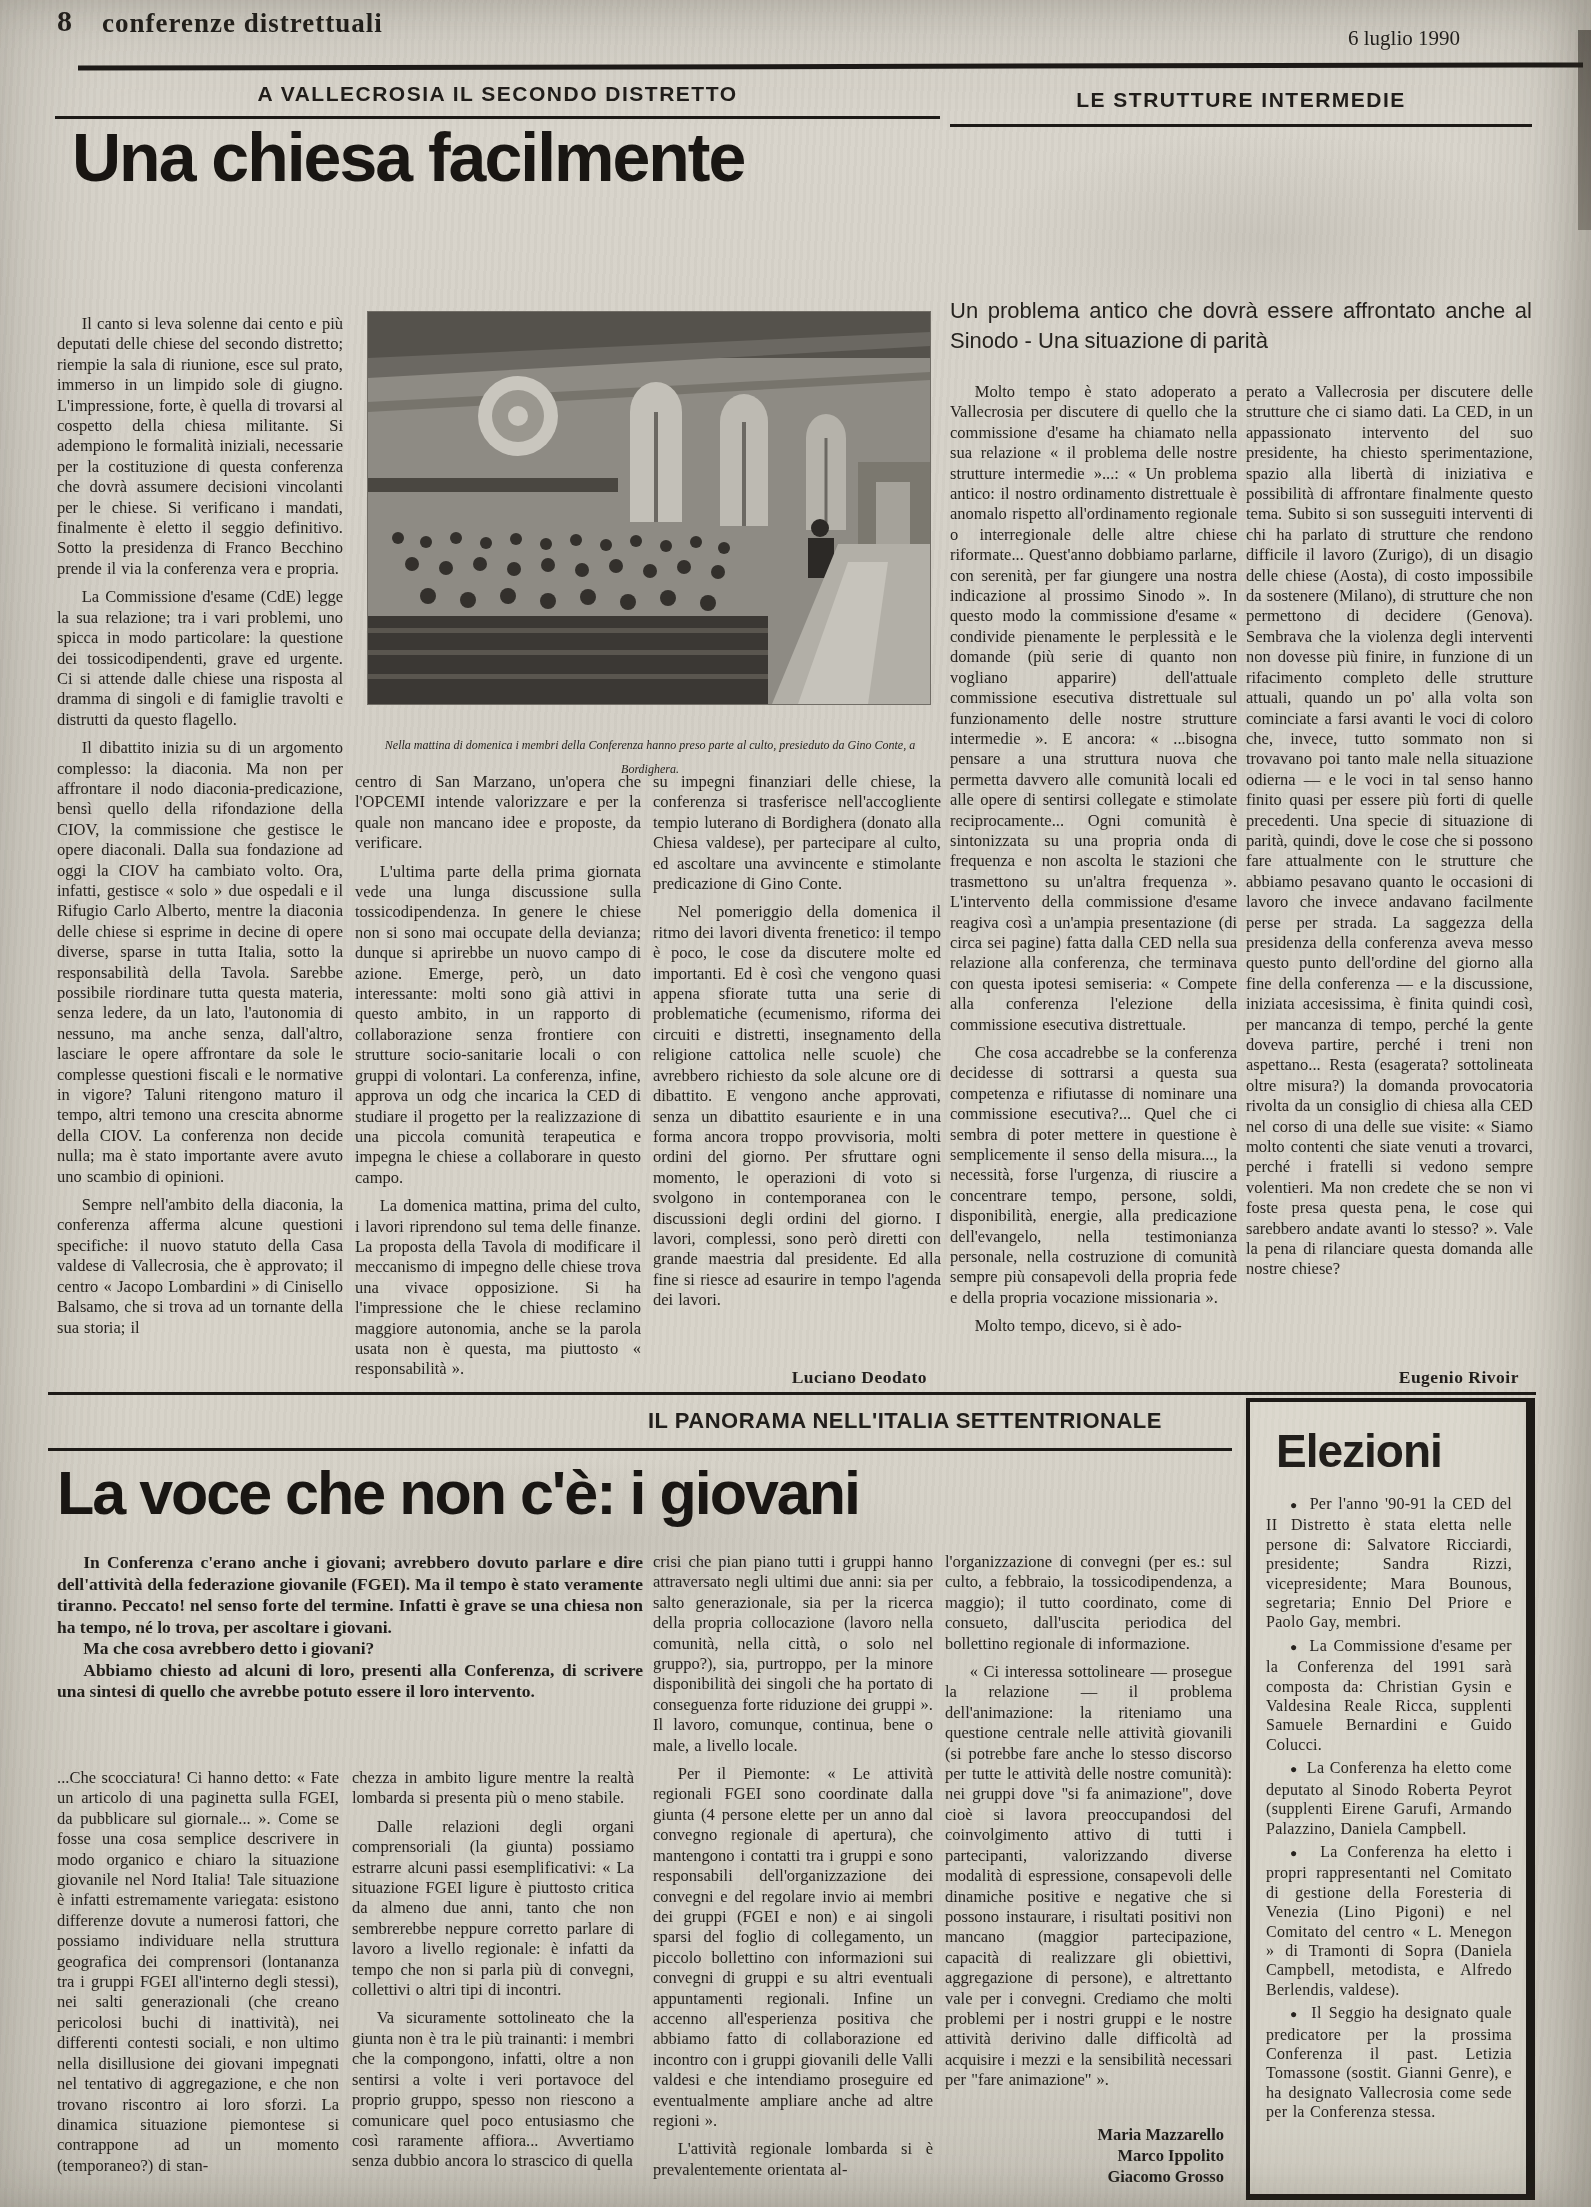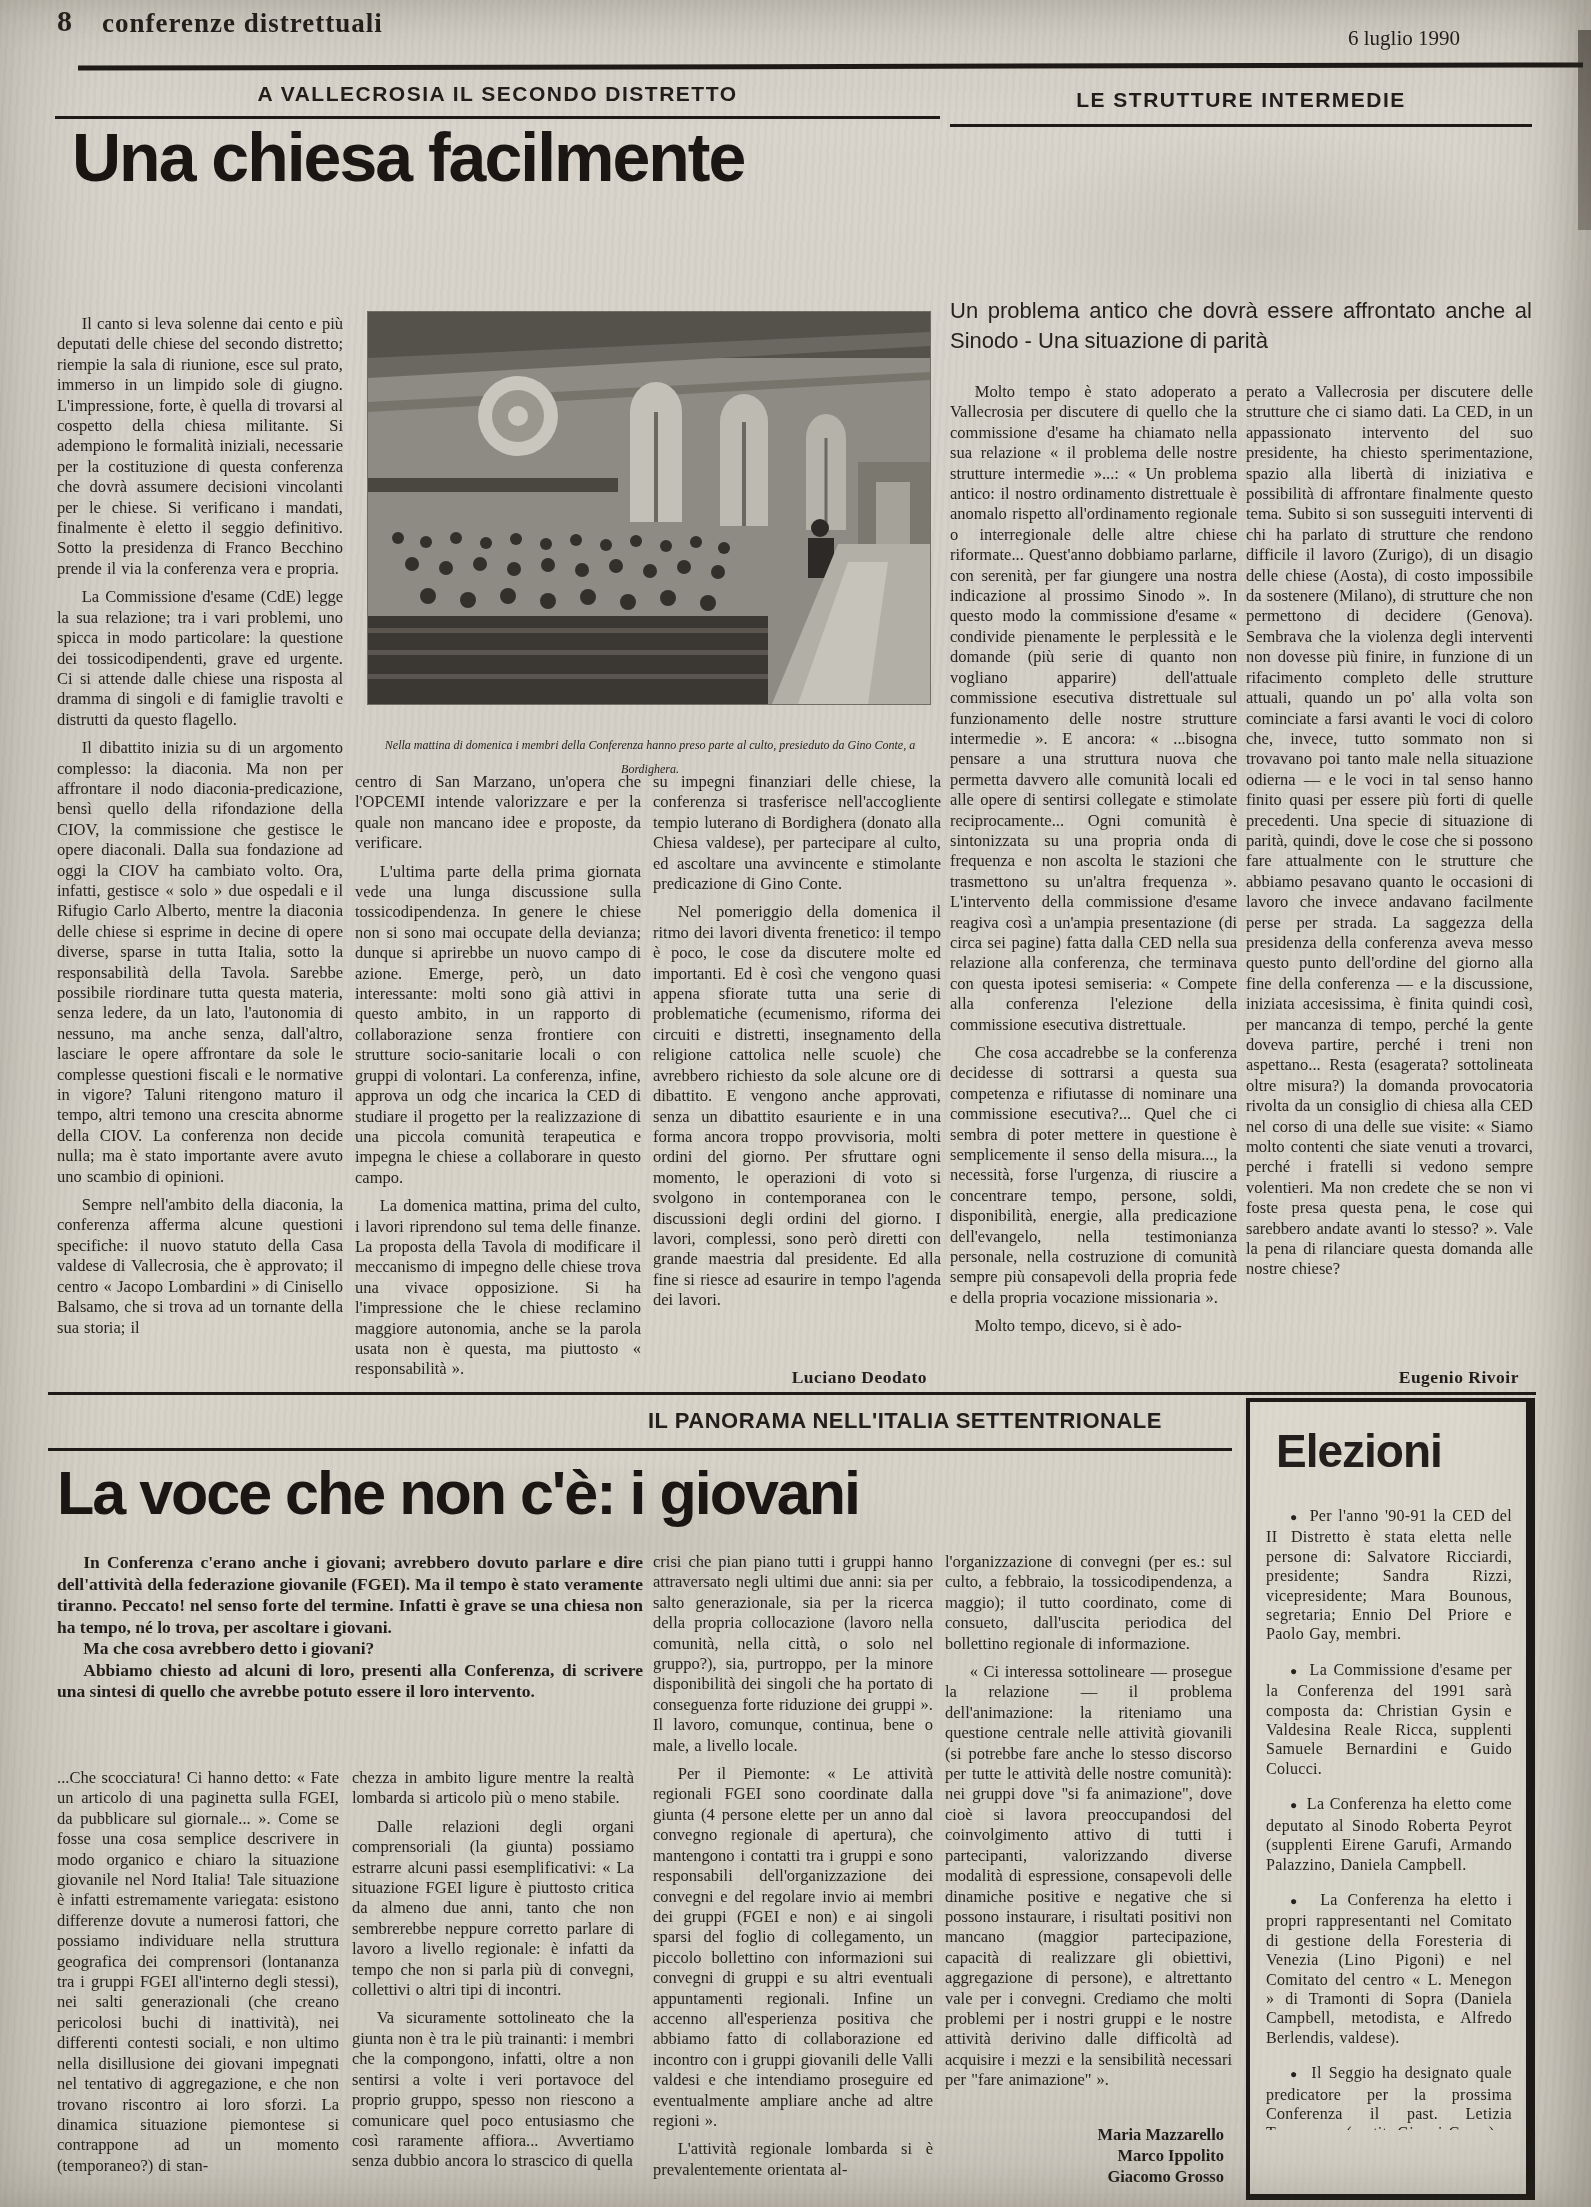--- a/index.html
+++ b/index.html
@@ -27,21 +27,21 @@
   .byline{position:absolute;right:14px;bottom:2px;font-weight:bold;font-size:17.5px;
     letter-spacing:.5px;background:transparent;}
   .caption{font-style:italic;font-size:12px;line-height:24px;text-align:center;color:#26221e;margin-top:19px;}
   .intro{font-weight:bold;font-size:17.5px;line-height:21.5px;text-align:justify;overflow:hidden;}
   .intro p{margin:0;text-indent:1.5em;}
   #elezioni{border:4px solid #1d1a17;border-right-width:9px;border-bottom-width:6px;
     padding:20px 14px 8px 16px;box-sizing:border-box;background:rgba(230,226,216,.35);}
   #elezioni .box-title{font-family:"Liberation Sans",sans-serif;font-weight:bold;
     font-size:46px;letter-spacing:-1px;margin:2px 0 12px 10px;}
   #elezioni .col{font-size:16px;line-height:19.4px;letter-spacing:.3px;}
-  #elezioni .col p{text-indent:1.5em;margin-top:16px;position:relative;}
+  #elezioni .col p{text-indent:1.5em;margin-top:4px;position:relative;}
   #elezioni .col p::before{content:"\25CF\00A0\00A0";font-size:12px;}
   .banner{font-family:"Liberation Sans",sans-serif;font-weight:bold;font-size:22px;
     letter-spacing:.5px;white-space:nowrap;}
   .bylines3{font-weight:bold;font-size:16.5px;line-height:21px;text-align:right;padding-right:8px;}
   .bleed{background:linear-gradient(180deg,#55504a,#827d74);opacity:.75;}
   .ghost{background:radial-gradient(ellipse at center, rgba(90,85,75,.12), rgba(0,0,0,0) 70%);}
   .photo-frame{overflow:hidden;background:#8e8b84;box-shadow:0 0 0 1px #716d66;}
 </style>
 </head>
 <body>
@@ -168,21 +168,21 @@
   <div class="abs intro" style="left:57px;top:1552px;width:586px;height:206px;">
       <p>In Conferenza c'erano anche i giovani; avrebbero dovuto parlare e dire dell'attività della federazione giovanile (FGEI). Ma il tempo è stato veramente tiranno. Peccato! nel senso forte del termine. Infatti è grave se una chiesa non ha tempo, né lo trova, per ascoltare i giovani.</p>
       <p>Ma che cosa avrebbero detto i giovani?</p>
       <p>Abbiamo chiesto ad alcuni di loro, presenti alla Conferenza, di scrivere una sintesi di quello che avrebbe potuto essere il loro intervento.</p>
     </div>
 
   <div class="abs col cont" style="left:57px;top:1768px;width:282px;height:428px;">
       <p>...Che scocciatura! Ci hanno detto: « Fate un articolo di una paginetta sulla FGEI, da pubblicare sul giornale... ». Come se fosse una cosa semplice descrivere in modo organico e chiaro la situazione giovanile nel Nord Italia! Tale situazione è infatti estremamente variegata: esistono differenze dovute a numerosi fattori, che possiamo individuare nella struttura geografica dei comprensori (lontananza tra i gruppi FGEI all'interno degli stessi), nei salti generazionali (che creano pericolosi buchi di inattività), nei differenti contesti sociali, e non ultimo nella disillusione dei giovani impegnati nel tentativo di aggregazione, e che non trovano riscontro ai loro sforzi. La dinamica situazione piemontese si contrappone ad un momento (temporaneo?) di stan-</p>
     </div>
   <div class="abs col cont" style="left:352px;top:1768px;width:282px;height:428px;">
-      <p>chezza in ambito ligure mentre la realtà lombarda si articolo più o meno stabile.</p>
+      <p>chezza in ambito ligure mentre la realtà lombarda si presenta più o meno stabile.</p>
       <p>Dalle relazioni degli organi comprensoriali (la giunta) possiamo estrarre alcuni passi esemplificativi: « La situazione FGEI ligure è piuttosto critica da almeno due anni, tanto che non sembrerebbe neppure corretto parlare di lavoro a livello regionale: è infatti da tempo che non si parla più di convegni, collettivi o altri tipi di incontri.</p>
       <p>Va sicuramente sottolineato che la giunta non è tra le più trainanti: i membri che la compongono, infatti, oltre a non sentirsi a volte i veri portavoce del proprio gruppo, spesso non riescono a comunicare quel poco entusiasmo che così raramente affiora... Avvertiamo senza dubbio ancora lo strascico di quella</p>
     </div>
   <div class="abs col cont" style="left:653px;top:1552px;width:280px;height:644px;">
       <p>crisi che pian piano tutti i gruppi hanno attraversato negli ultimi due anni: sia per salto generazionale, sia per la ricerca della propria collocazione (lavoro nella comunità, nella città, o solo nel gruppo?), sia, purtroppo, per la minore disponibilità dei singoli che ha portato di conseguenza forte riduzione dei gruppi ». Il lavoro, comunque, continua, bene o male, a livello locale.</p>
       <p>Per il Piemonte: « Le attività regionali FGEI sono coordinate dalla giunta (4 persone elette per un anno dal convegno regionale di apertura), che mantengono i contatti tra i gruppi e sono responsabili dell'organizzazione dei convegni e del regolare invio ai membri dei gruppi (FGEI e non) e ai singoli sparsi del foglio di collegamento, un piccolo bollettino con informazioni sui convegni di gruppi e su altri eventuali appuntamenti regionali. Infine un accenno all'esperienza positiva che abbiamo fatto di collaborazione ed incontro con i gruppi giovanili delle Valli valdesi e che intendiamo proseguire ed eventualmente ampliare anche ad altre regioni ».</p>
       <p>L'attività regionale lombarda si è prevalentemente orientata al-</p>
     </div>
   <div class="abs" style="left:945px;top:1552px;width:287px;height:644px;">
     <div class="col cont" style="height:572px;">

